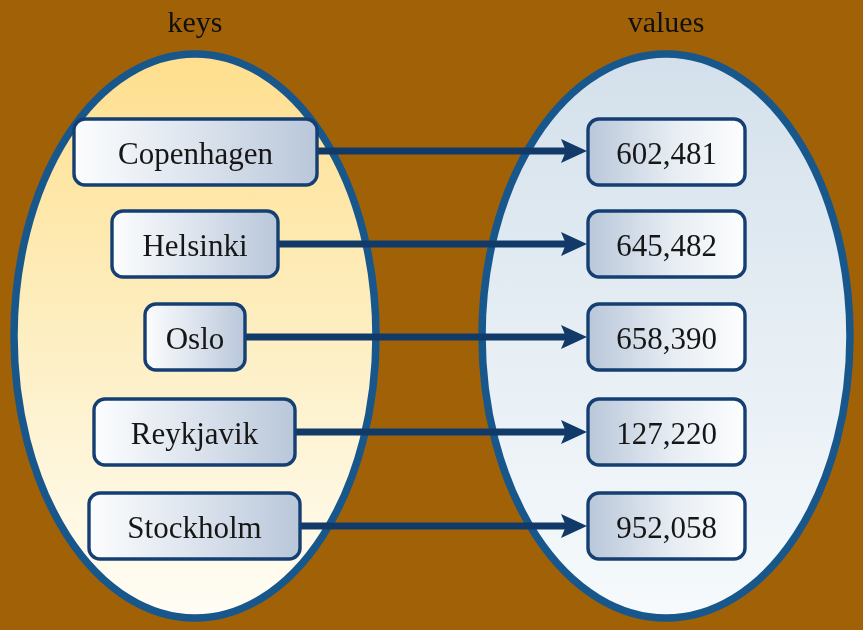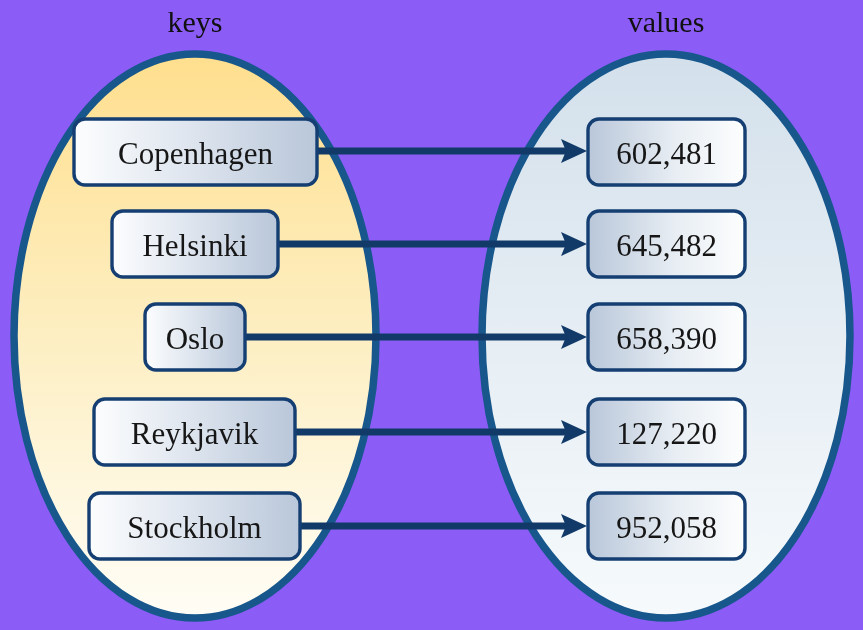--- a/index.html
+++ b/index.html
@@ -7,21 +7,21 @@
     padding: 0;
     background: #ffffff;
   }
   body {
     font-family: "Liberation Serif", "DejaVu Serif", serif;
   }
   #canvas {
     position: relative;
     width: 863px;
     height: 630px;
-    background: #8b5cf6;
+    background: #a16207;
     overflow: hidden;
   }
   #diagram-svg {
     position: absolute;
     left: 0;
     top: 0;
     width: 863px;
     height: 630px;
     display: block;
   }

